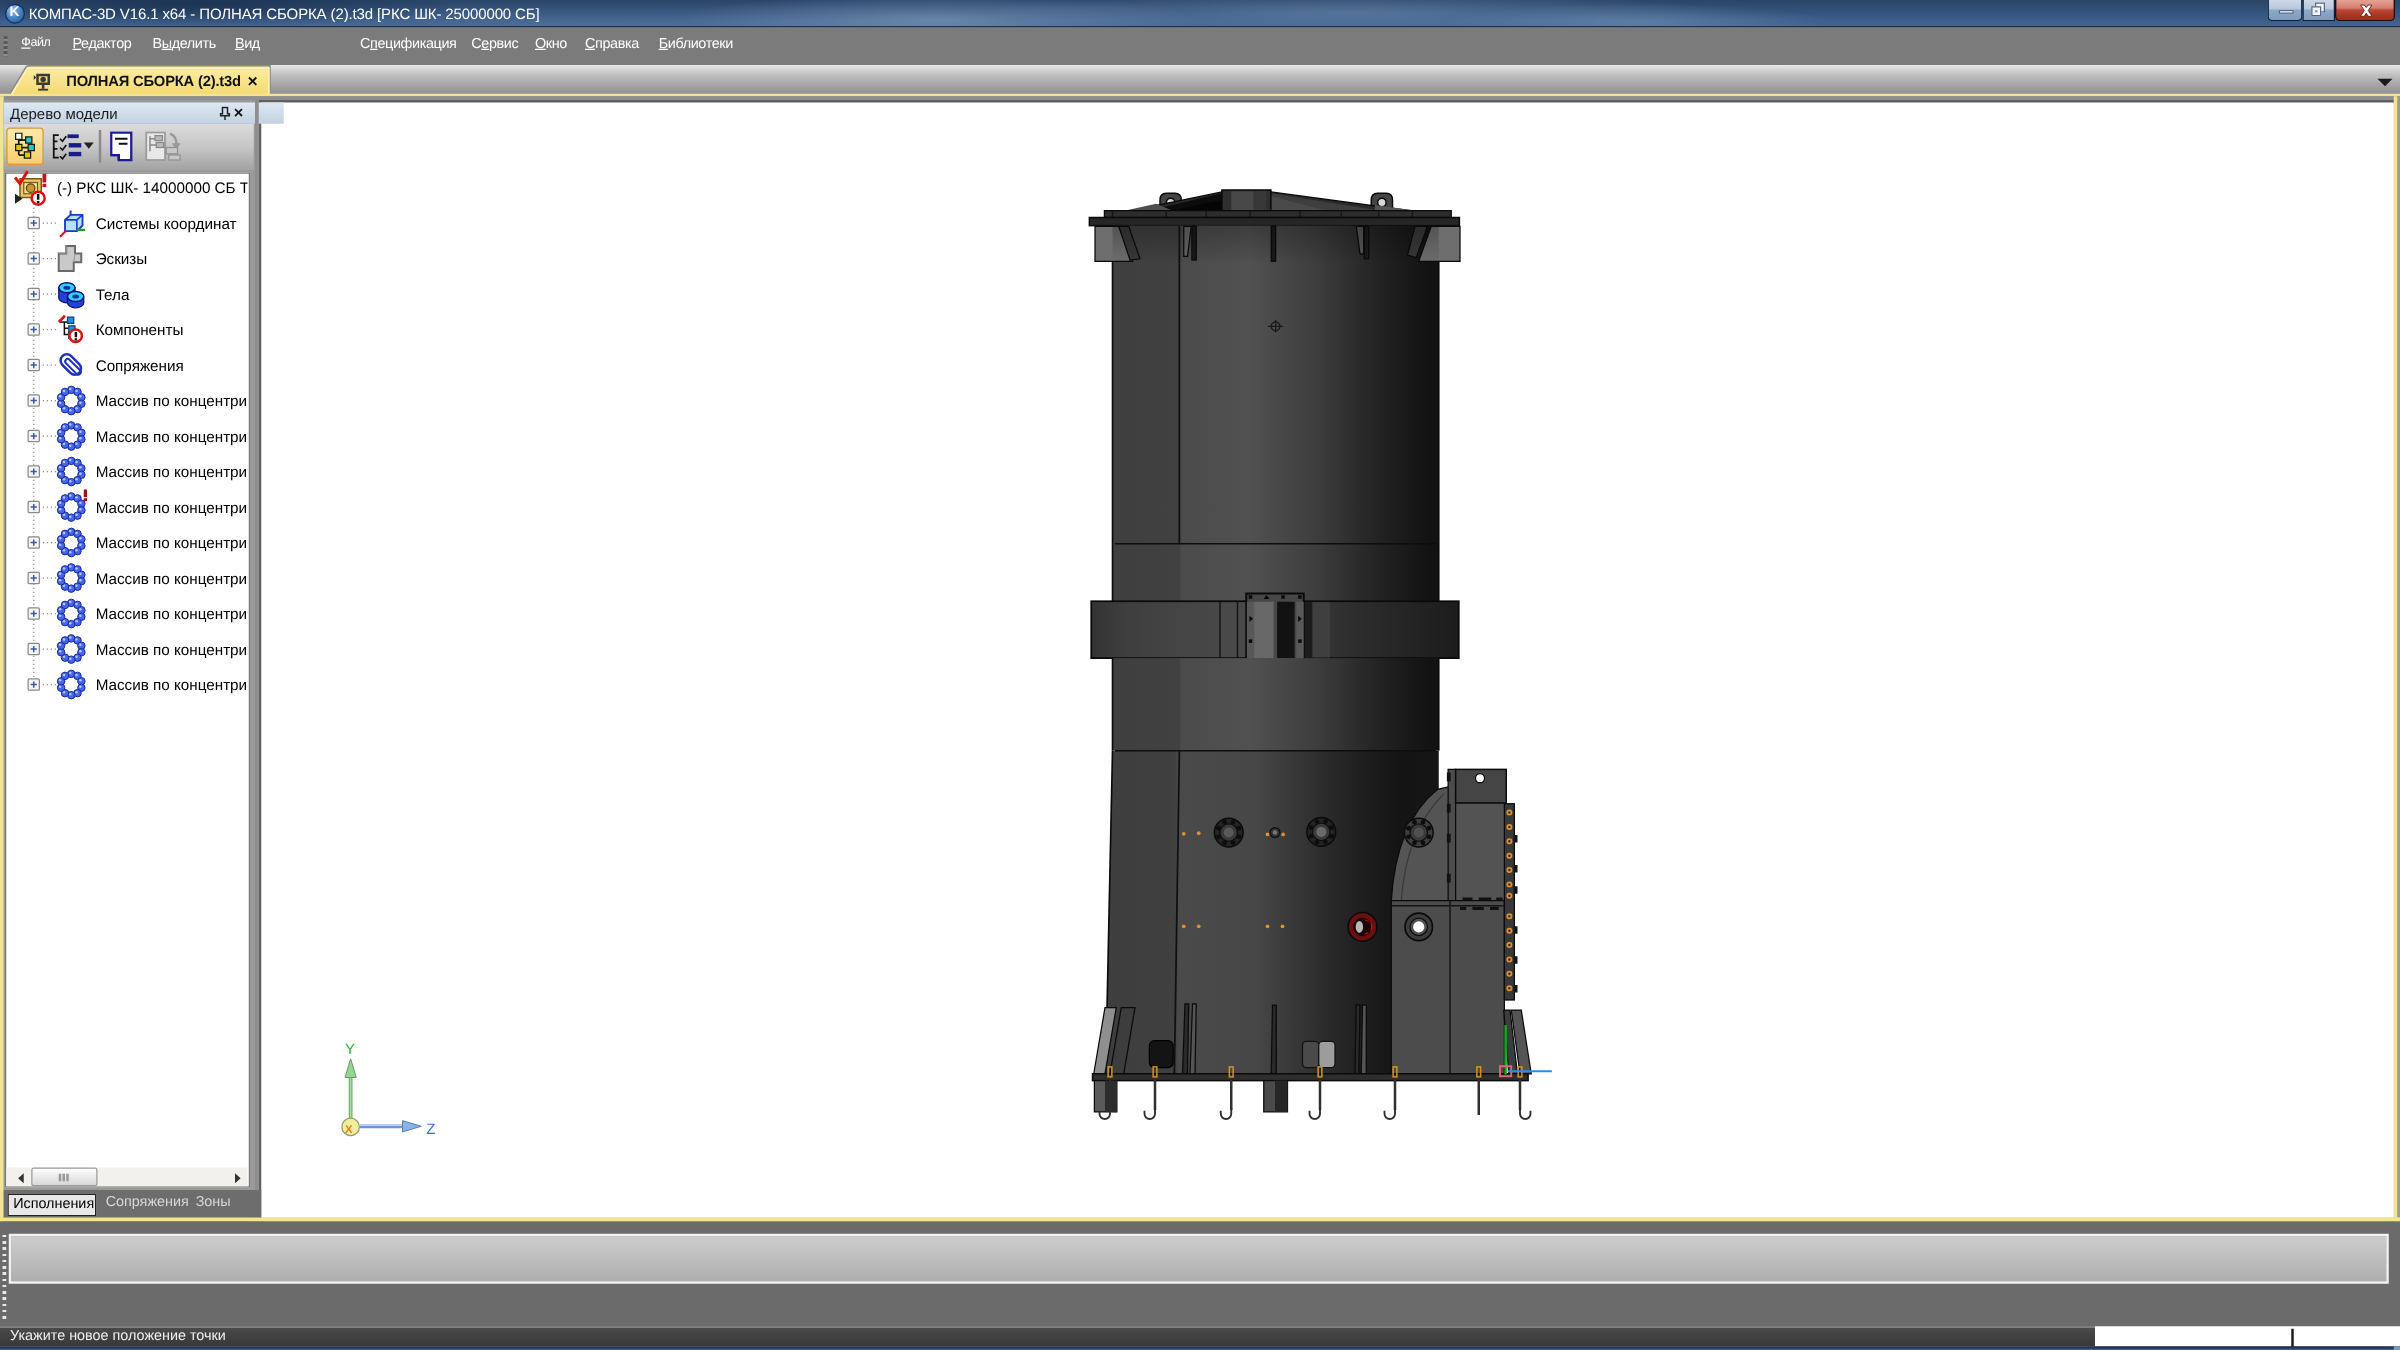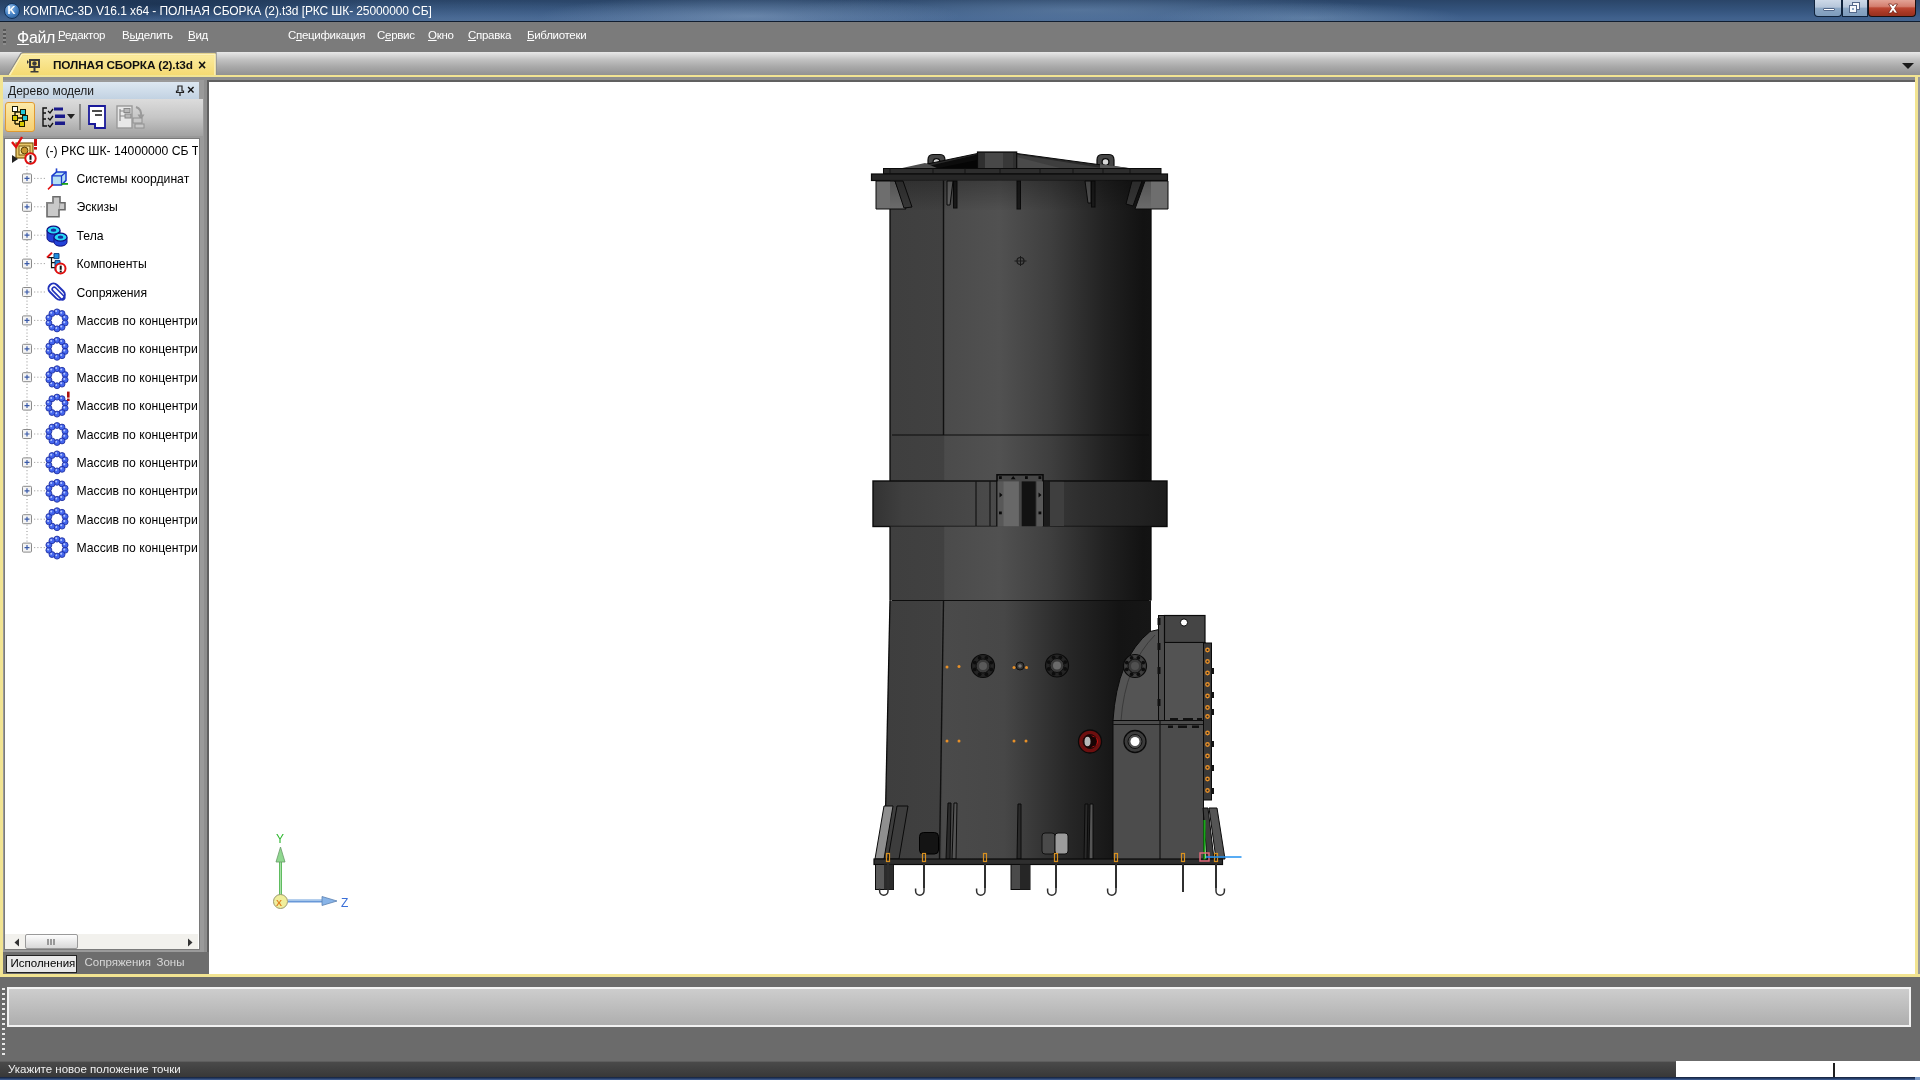--- a/index.html
+++ b/index.html
@@ -42,21 +42,21 @@
         <path d="M 1.5,1 L 4.5,1 L 6,3 L 7.5,1 L 10.5,1 L 7.6,5.4 L 10.6,10 L 7.6,10 L 6,7.6 L 4.4,10 L 1.4,10 L 4.4,5.4 Z" fill="#fff" stroke="#6a1a10" stroke-width="0.7"></path>
       </svg>
     </div>
   </div>
   <div class="abs" style="left:0;top:21px;width:1920px;height:1px;background:#101d30;"></div>
 </div>
 
 <div class="abs" id="menubar" style="left:0;top:22px;width:1920px;height:30px;background:#7b7b7b;">
   <div class="abs" style="left:3px;top:7px;width:3px;height:16px;
      background-image:repeating-linear-gradient(180deg,#565656 0 2px,#8d8d8d 2px 4px);"></div>
-  <div class="abs" style="left:17px;top:7px;color:#fff;font-size:16px;letter-spacing:-0.3px;white-space:pre;"><span style="text-decoration:underline">Ф</span>айл</div>
+  <div class="abs" style="left:17px;top:7px;color:#fff;font-size:10px;letter-spacing:-0.3px;white-space:pre;"><span style="text-decoration:underline">Ф</span>айл</div>
   <div class="abs" style="left:58px;top:7px;color:#fff;font-size:11.5px;letter-spacing:-0.3px;white-space:pre;"><span style="text-decoration:underline">Р</span>едактор</div>
   <div class="abs" style="left:122px;top:7px;color:#fff;font-size:11.5px;letter-spacing:-0.3px;white-space:pre;">В<span style="text-decoration:underline">ы</span>делить</div>
   <div class="abs" style="left:188px;top:7px;color:#fff;font-size:11.5px;letter-spacing:-0.3px;white-space:pre;"><span style="text-decoration:underline">В</span>ид</div>
   <div class="abs" style="left:222px;top:7px;color:#fff;font-size:10px;letter-spacing:-0.3px;white-space:pre;margin-top:48px;">Опера<span style="text-decoration:underline">ц</span>ии</div>
   <div class="abs" style="left:288px;top:7px;color:#fff;font-size:11.5px;letter-spacing:-0.3px;white-space:pre;">С<span style="text-decoration:underline">п</span>ецификация</div>
   <div class="abs" style="left:377px;top:7px;color:#fff;font-size:11.5px;letter-spacing:-0.3px;white-space:pre;">С<span style="text-decoration:underline">е</span>рвис</div>
   <div class="abs" style="left:428px;top:7px;color:#fff;font-size:11.5px;letter-spacing:-0.3px;white-space:pre;"><span style="text-decoration:underline">О</span>кно</div>
   <div class="abs" style="left:468px;top:7px;color:#fff;font-size:11.5px;letter-spacing:-0.3px;white-space:pre;"><span style="text-decoration:underline">С</span>правка</div>
   <div class="abs" style="left:527px;top:7px;color:#fff;font-size:11.5px;letter-spacing:-0.3px;white-space:pre;"><span style="text-decoration:underline">Б</span>иблиотеки</div>
 </div>
@@ -411,21 +411,21 @@
         <line x1="288" y1="899" x2="322" y2="899" stroke="#6898d8" stroke-width="3"></line>
         <line x1="288" y1="898.2" x2="322" y2="898.2" stroke="#b8d4f0" stroke-width="1.2"></line>
         <path d="M 337,899 L 322,903.5 L 322,894.5 Z" fill="#88b4e8" stroke="#5a80b0" stroke-width="0.8"></path>
         <text x="341" y="905" font-family="Liberation Sans" font-size="12" fill="#3a6fd8">Z</text>
       </g>
     </svg>
   </div>
 
   <div class="abs" id="panel" style="left:2.5px;top:3px;width:201px;height:897px;background:#9a9a9a;">
 
-    <div class="abs" style="left:0.5px;top:2px;width:196px;height:17px;background:linear-gradient(180deg,#dde8f2,#c2d2e2);">
+    <div class="abs" style="left:0.5px;top:2px;width:224px;height:17px;background:linear-gradient(180deg,#dde8f2,#c2d2e2);">
       <div class="abs" style="left:5px;top:2px;font-size:12px;color:#1a1a1a;">Дерево модели</div>
       <svg class="abs" style="left:170px;top:3px;" width="12" height="12">
           <path d="M 5,1 L 9,1 L 9,6 L 10.5,6 L 10.5,7.5 L 3.5,7.5 L 3.5,6 L 5,6 Z M 7,7.5 L 7,11" stroke="#222" stroke-width="1.2" fill="none"></path>
         </svg>
       <div class="abs" style="left:184px;top:0px;font-size:13px;font-weight:bold;color:#111;">×</div>
     </div>
 
     <div class="abs" style="left:0.5px;top:19px;width:200px;height:37px;background:linear-gradient(180deg,#dcdcdc 0%,#c6c6c6 50%,#a2a2a2 100%);">
       <div class="abs" style="left:2px;top:3px;width:30px;height:30px;border:1px solid #e09a30;border-radius:3px;background:linear-gradient(180deg,#fce9a8,#f7cf70);"></div>
       <svg class="abs" style="left:8px;top:7px;" width="20" height="22">

